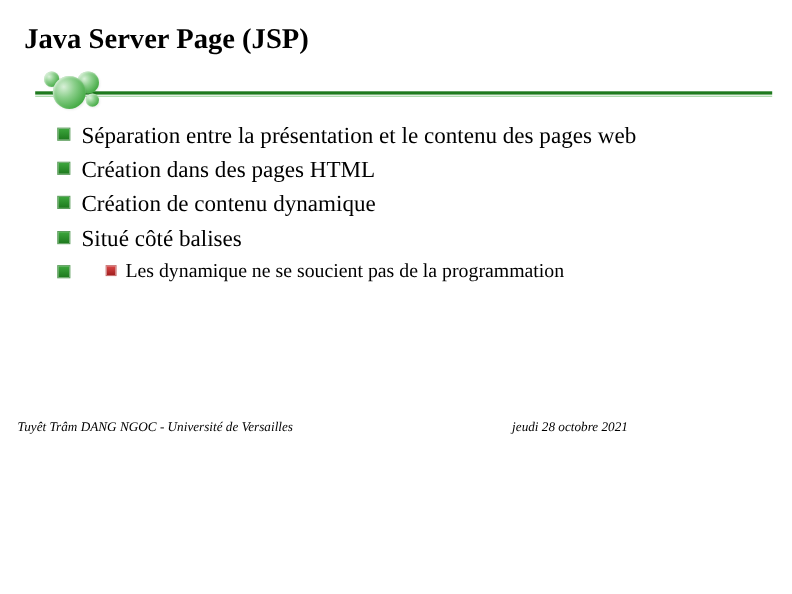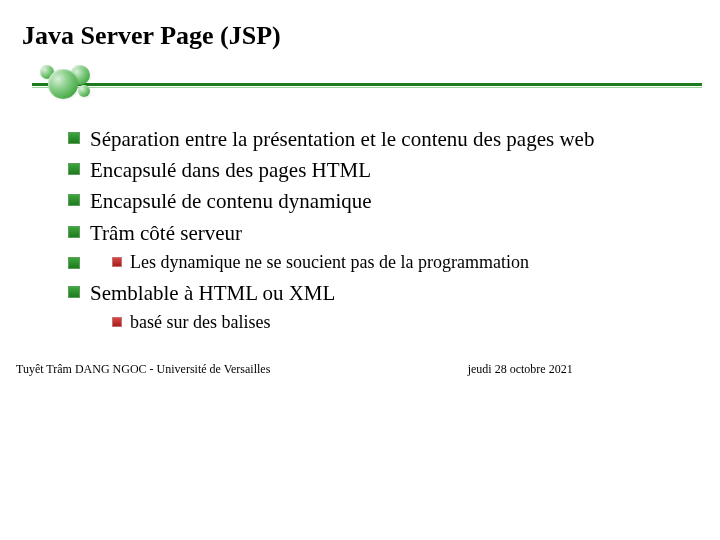--- a/index.html
+++ b/index.html
@@ -63,21 +63,21 @@
   .c1 { width: 14px; height: 14px; left: 4px;  top: 2px; }
   .c2 { width: 30px; height: 30px; left: 12px; top: 6px; z-index: 2;}
   .c3 { width: 20px; height: 20px; left: 34px; top: 2px; }
   .c4 { width: 12px; height: 12px; left: 42px; top: 22px; }
 
   .content {
     padding: 12px 42px 0 52px;
   }
   ul.lvl1 {
     list-style: none;
-    margin: 16px;
+    margin: 0;
     padding: 0;
   }
   ul.lvl1 > li {
     position: relative;
     padding-left: 22px;
     font-size: 21px;
     line-height: 1.35;
     margin-bottom: 3px;
   }
   ul.lvl1 > li::before {
@@ -111,24 +111,25 @@
     height: 10px;
     background: linear-gradient(to bottom, #d94545 0%, #a32020 100%);
     border: 1px solid #c97171;
     box-sizing: border-box;
   }
 
   .footer {
     position: absolute;
     left: 16px;
     right: 16px;
-    bottom: 23px;
+    bottom: 4px;
     display: flex;
     font-size: 12px;
     font-family: Georgia, "Times New Roman", serif;
+    font-style: italic;
   }
   .footer .fl { flex: 0 0 auto; }
   .footer .spacer { flex: 1 1 auto; }
   .footer .fc {
     flex: 0 0 auto;
     margin-left: 66px;
   }
 </style>
 </head>
 <body>
@@ -146,32 +147,26 @@
       <div class="circ c1"></div>
       <div class="circ c3"></div>
       <div class="circ c2"></div>
       <div class="circ c4"></div>
     </div>
   </div>
 
   <div class="content">
     <ul class="lvl1">
       <li><span>Séparation entre la présentation et le contenu des pages web</span></li>
-      <li><span>Encapsulé dans des pages HTML</span></li>
-      <li><span>Encapsulé de contenu dynamique</span></li>
-      <li><span>Trâm côté serveur</span></li>
+      <li><span>Création dans des pages HTML</span></li>
+      <li><span>Création de contenu dynamique</span></li>
+      <li><span>Situé côté balises</span></li>
       <li>
         <ul class="lvl2">
           <li><span>Les dynamique ne se soucient pas de la programmation</span></li>
-        </ul>
-      </li>
-      <li>
-        <span>Semblable à HTML ou XML</span>
-        <ul class="lvl2">
-          <li><span>basé sur des balises</span></li>
         </ul>
       </li>
     </ul>
   </div>
 
   <div class="footer">
     <div class="fl">Tuyêt Trâm DANG NGOC - Université de Versailles</div>
     <div class="spacer"></div>
     <div class="fc">jeudi 28 octobre 2021</div>
     <div class="spacer"></div>

